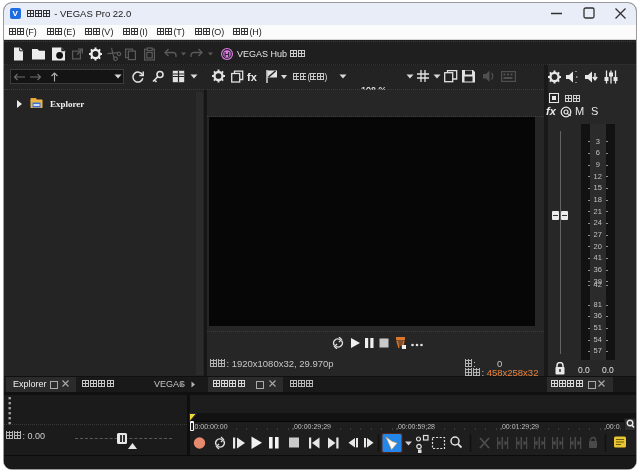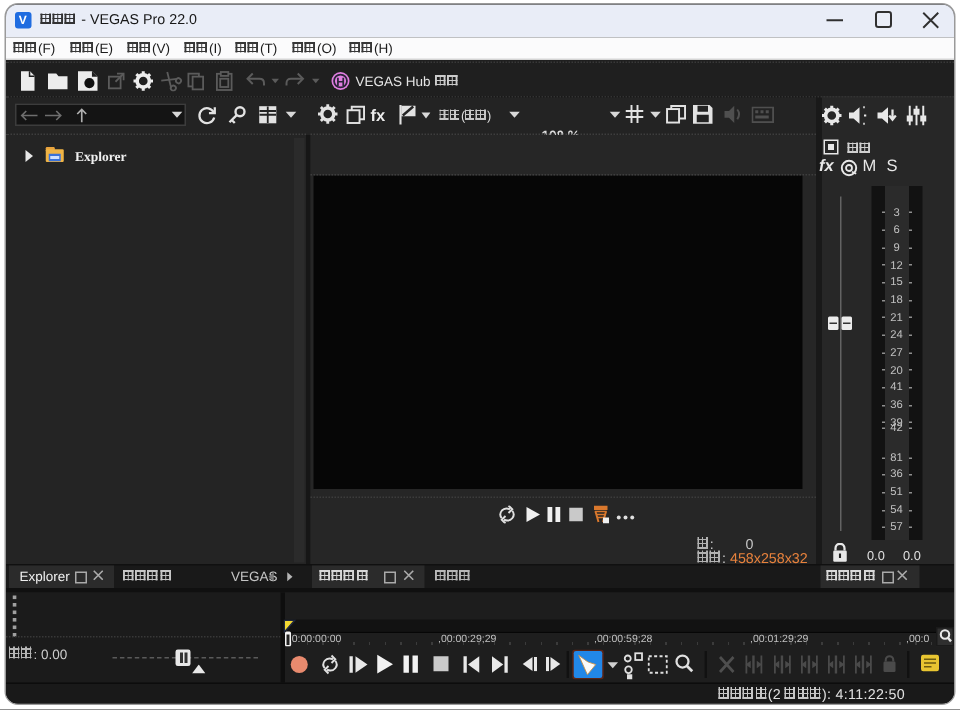--- a/index.html
+++ b/index.html
@@ -318,20 +318,21 @@
 <path d="M0.5 4 L8.5 4 M1.5 6 L7.5 6 M2.5 8 L6.5 8" stroke="#d9782d" stroke-width="1.1"></path>
 <path d="M1 4 L3 11 M8 4 L6 11" stroke="#d9782d" stroke-width="1.3" fill="none"></path>
 <rect x="6" y="8" width="4" height="4" fill="#f0f0f0"></rect>
 </g>
 
 <circle cx="80.5" cy="8" r="1.3" fill="#e0e0e0"></circle>
           <circle cx="85" cy="8" r="1.3" fill="#e0e0e0"></circle>
           <circle cx="89.5" cy="8" r="1.3" fill="#e0e0e0"></circle>
 </svg>
 
+<div class="ab tx" style="left:210px;top:357.5px;font-size:9.5px;color:#c6c6c6;"><i class="g"></i><i class="g"></i>: 1920x1080x32, 29.970p</div>
 <div class="ab tx" style="left:465px;top:357.5px;font-size:9.5px;color:#c6c6c6;"><i class="g"></i>:</div>
 <div class="ab tx" style="left:497px;top:357.5px;font-size:9.5px;color:#c6c6c6;">0</div>
 <div class="ab tx" style="left:465px;top:366.5px;font-size:9.5px;color:#c6c6c6;"><i class="g"></i><i class="g"></i>: <span style="color:#e8823c">458x258x32</span></div>
 
 <div class="ab" style="left:548px;top:64px;width:88px;height:312px;background:#272727;"></div>
 
 <div class="ab" style="left:549px;top:93px;width:10px;height:10px;border:1.3px solid #e8e8e8;box-sizing:border-box;"></div>
 <div class="ab" style="left:552px;top:96px;width:4px;height:4px;background:#e8e8e8;"></div>
 <div class="ab tx" style="left:565px;top:94px;font-size:9px;color:#e8e8e8;"><i class="g"></i><i class="g"></i></div>
 
@@ -569,17 +570,16 @@
 
 <line x1="413.5" y1="1" x2="413.5" y2="19" stroke="#111" stroke-width="1.5"></line>
 
 <g transform="translate(422,3.5)">
 <rect x="0" y="0" width="12" height="11" rx="1.5" fill="#e8c531"></rect>
 <path d="M2 3 L10 3 M2 5.5 L10 5.5 M2 8 L7 8" stroke="#6b5a10" stroke-width="1.1"></path>
 </g>
 </svg>
 
 <div class="ab" style="left:4px;top:455px;width:632px;height:14px;background:#191919;border-top:1px solid #0c0c0c;box-sizing:border-box;"></div>
-<div class="ab tx" style="left:479px;top:457.5px;font-size:9.5px;color:#e0e0e0;letter-spacing:0.2px;"><i class="g"></i><i class="g"></i><i class="g"></i><i class="g"></i>(2 <i class="g"></i><i class="g"></i><i class="g"></i>): 4:11:22:50</div>
 
 </div>
 </div>
 </div>
 
 </body></html>

